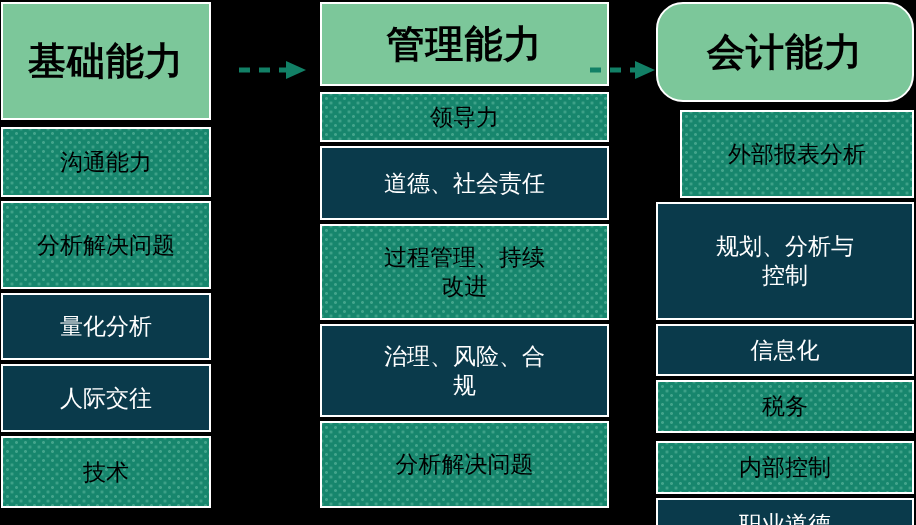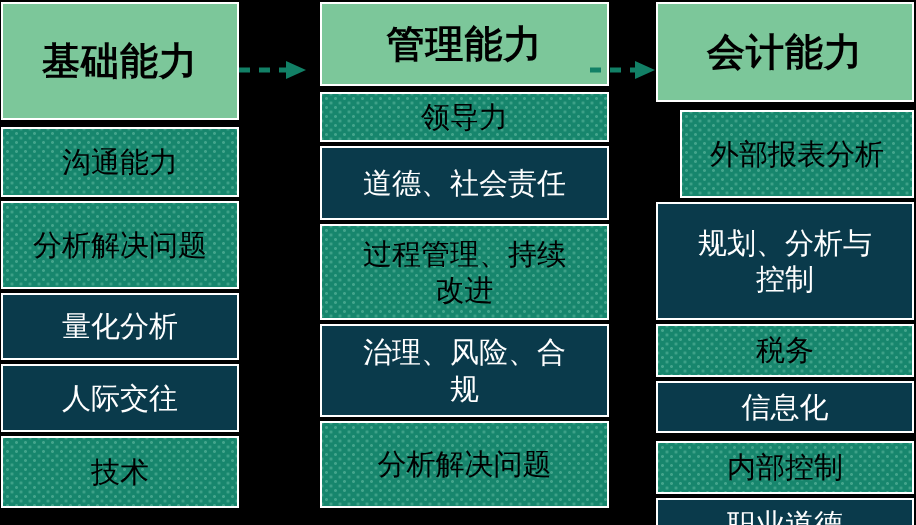--- a/index.html
+++ b/index.html
@@ -17,21 +17,21 @@
     font-size:38px;
     display:flex;align-items:center;justify-content:center;
     text-align:center;
     letter-spacing:1px;
   }
   .item{
     box-sizing:border-box;
     border:2px solid #fff;
     display:flex;align-items:center;justify-content:center;
     text-align:center;
-    font-size:29px;
+    font-size:23px;
     line-height:1.25;
     white-space:pre-line;
   }
   .item.teal{
     background-color:var(--teal-bg,#17866d);
     background-image:
       radial-gradient(rgba(160,230,205,0.32) 1.2px, transparent 1.7px),
       radial-gradient(rgba(160,230,205,0.32) 1.2px, transparent 1.7px);
     background-size:9px 9px;
     background-position:0 0,4.5px 4.5px;
@@ -44,21 +44,21 @@
 
   .arrow{position:absolute;}
   .arrow line{stroke:var(--arrow-color,#128066);stroke-width:5;}
   .arrow polygon{fill:var(--arrow-color,#128066);}
 </style>
 </head>
 <body>
 
 <div class="canvas">
 
-  <div class="col" style="left:1px;width:238px;">
+  <div class="col" style="left:1px;width:210px;">
     <div class="hdr" style="height:118px;">
       <span>基础能力</span>
     </div>
     <div class="item teal" style="height:70px;margin-top:7px;"><span>沟通能力</span></div>
     <div class="item teal" style="height:88px;margin-top:4px;"><span>分析解决问题</span></div>
     <div class="item navy" style="height:67px;margin-top:4px;"><span>量化分析</span></div>
     <div class="item navy" style="height:68px;margin-top:4px;"><span>人际交往</span></div>
     <div class="item teal" style="height:72px;margin-top:4px;"><span>技术</span></div>
   </div>
 
@@ -79,25 +79,25 @@
 规</span></div>
     <div class="item teal" style="height:87px;margin-top:4px;"><span>分析解决问题</span></div>
   </div>
 
   <svg class="arrow" style="left:590px;top:58px;" width="66" height="24" viewBox="0 0 66 24">
     <line x1="0" y1="12" x2="45" y2="12" stroke-dasharray="11 9"></line>
     <polygon points="45,3 65,12 45,21"></polygon>
   </svg>
 
   <div class="col" style="left:656px;width:258px;">
-    <div class="hdr" style="height:100px;">
+    <div class="hdr" style="height:100px;border-radius:27px;">
       <span>会计能力</span>
     </div>
     <div class="item teal" style="height:88px;margin-top:8px;margin-left:24px;"><span>外部报表分析</span></div>
     <div class="item navy" style="height:118px;margin-top:4px;"><span>规划、分析与
 控制</span></div>
+    <div class="item navy" style="height:52px;margin-top:4px;"><span>信息化</span></div>
     <div class="item teal" style="height:53px;margin-top:4px;"><span>税务</span></div>
-    <div class="item navy" style="height:52px;margin-top:4px;"><span>信息化</span></div>
     <div class="item teal" style="height:53px;margin-top:8px;"><span>内部控制</span></div>
     <div class="item navy" style="height:53px;margin-top:4px;"><span>职业道德</span></div>
   </div>
 
 </div>
 
 </body></html>

